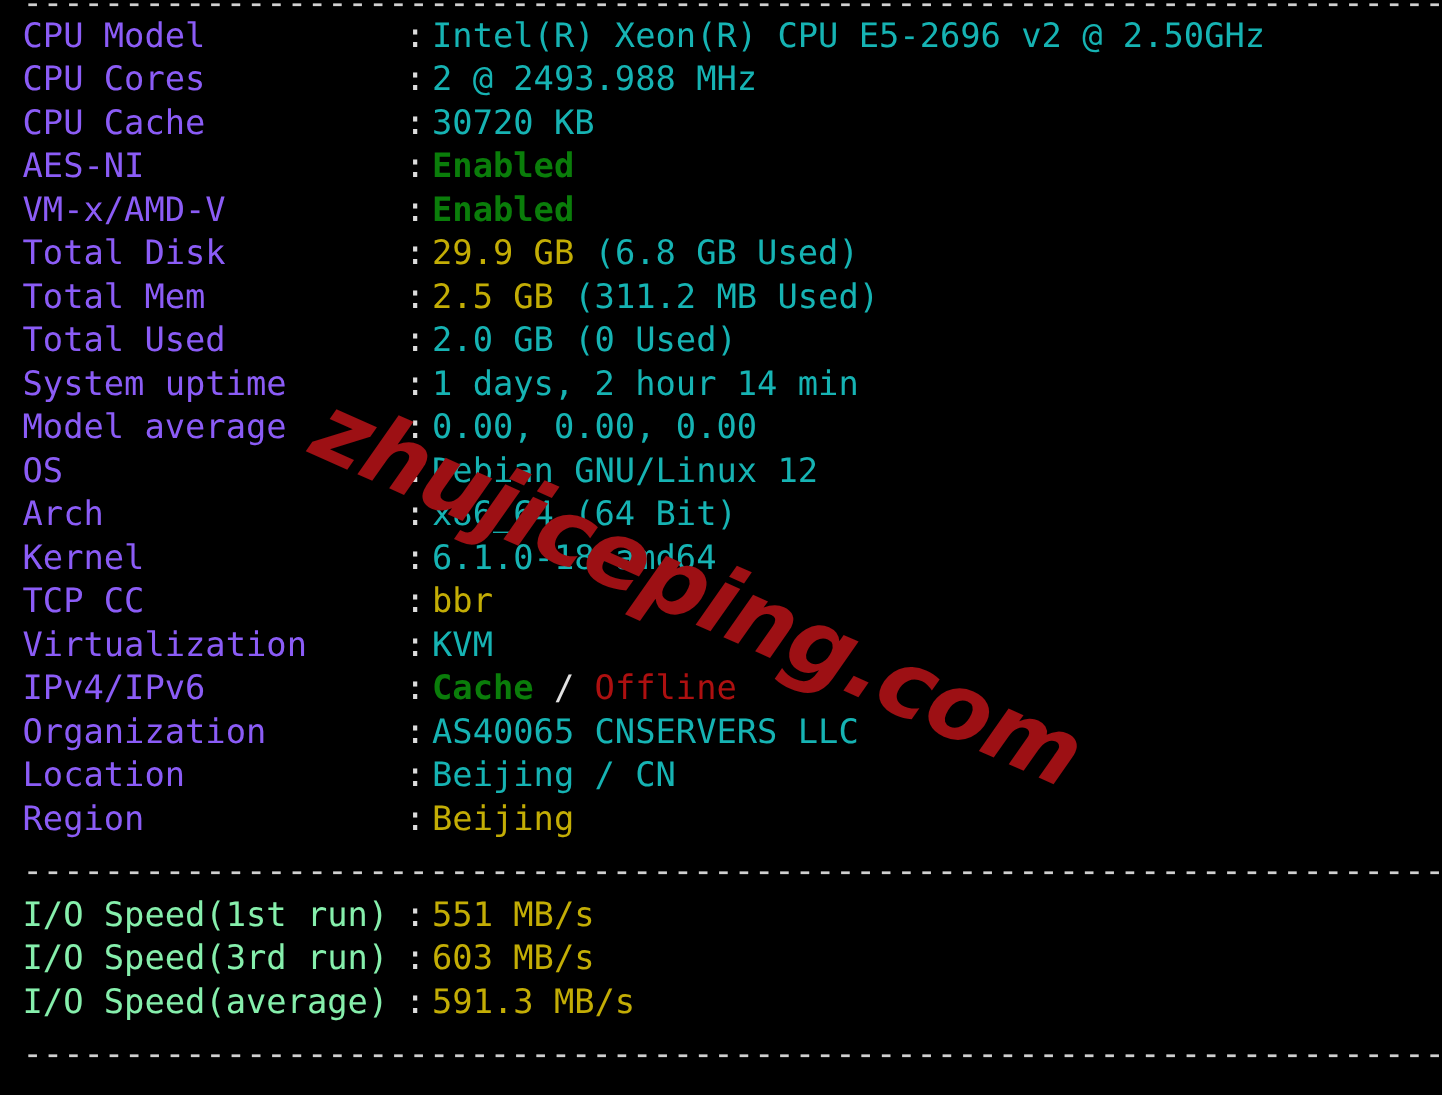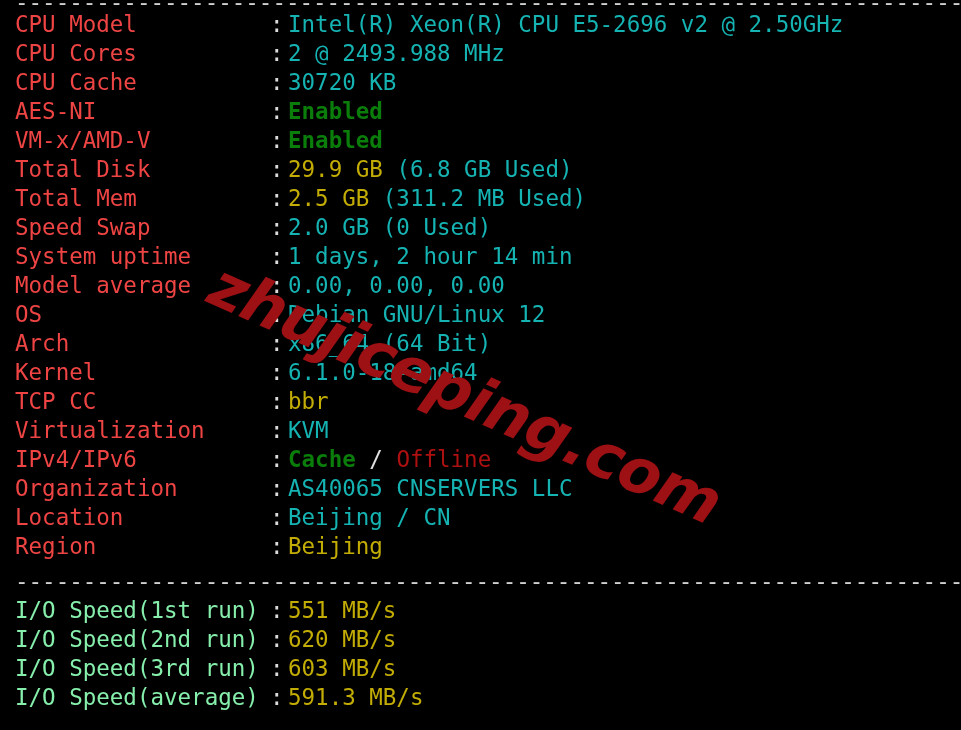--- a/index.html
+++ b/index.html
@@ -39,21 +39,21 @@
   .info-row {
     position: relative;
     z-index: 2;
     height: 29px;
     line-height: 29px;
     font-size: 22.5px;
     white-space: pre;
     padding-left: 15px;
   }
   .lbl {
-    color: #ef4444;
+    color: #8b5cf6;
     display: inline-block;
     width: 255px;
   }
   .lbl-io {
     color: #86efac;
     display: inline-block;
     width: 255px;
   }
   .colon {
     color: #dcdcdc;
@@ -94,39 +94,38 @@
   <div class="rule" style="height:10px;line-height:4px;">----------------------------------------------------------------------</div>
 
   <div id="system-info-block">
       <div class="info-row"><span class="lbl">CPU Model</span><span class="colon">:</span><span><span class="c-cyan">Intel(R) Xeon(R) CPU E5-2696 v2 @ 2.50GHz</span></span></div>
       <div class="info-row"><span class="lbl">CPU Cores</span><span class="colon">:</span><span><span class="c-cyan">2 @ 2493.988 MHz</span></span></div>
       <div class="info-row"><span class="lbl">CPU Cache</span><span class="colon">:</span><span><span class="c-cyan">30720 KB</span></span></div>
       <div class="info-row"><span class="lbl">AES-NI</span><span class="colon">:</span><span><span class="c-green">Enabled</span></span></div>
       <div class="info-row"><span class="lbl">VM-x/AMD-V</span><span class="colon">:</span><span><span class="c-green">Enabled</span></span></div>
       <div class="info-row"><span class="lbl">Total Disk</span><span class="colon">:</span><span><span class="c-yellow">29.9 GB </span><span class="c-cyan">(6.8 GB Used)</span></span></div>
       <div class="info-row"><span class="lbl">Total Mem</span><span class="colon">:</span><span><span class="c-yellow">2.5 GB </span><span class="c-cyan">(311.2 MB Used)</span></span></div>
-      <div class="info-row"><span class="lbl">Speed Swap</span><span class="colon">:</span><span><span class="c-cyan">2.0 GB (0 Used)</span></span></div>
+      <div class="info-row"><span class="lbl">Total Used</span><span class="colon">:</span><span><span class="c-cyan">2.0 GB (0 Used)</span></span></div>
       <div class="info-row"><span class="lbl">System uptime</span><span class="colon">:</span><span><span class="c-cyan">1 days, 2 hour 14 min</span></span></div>
       <div class="info-row"><span class="lbl">Model average</span><span class="colon">:</span><span><span class="c-cyan">0.00, 0.00, 0.00</span></span></div>
       <div class="info-row"><span class="lbl">OS</span><span class="colon">:</span><span><span class="c-cyan">Debian GNU/Linux 12</span></span></div>
       <div class="info-row"><span class="lbl">Arch</span><span class="colon">:</span><span><span class="c-cyan">x86_64 (64 Bit)</span></span></div>
       <div class="info-row"><span class="lbl">Kernel</span><span class="colon">:</span><span><span class="c-cyan">6.1.0-18-amd64</span></span></div>
       <div class="info-row"><span class="lbl">TCP CC</span><span class="colon">:</span><span><span class="c-yellow">bbr</span></span></div>
       <div class="info-row"><span class="lbl">Virtualization</span><span class="colon">:</span><span><span class="c-cyan">KVM</span></span></div>
       <div class="info-row"><span class="lbl">IPv4/IPv6</span><span class="colon">:</span><span><span class="c-green">Cache</span><span class="c-white"> / </span><span class="c-red">Offline</span></span></div>
       <div class="info-row"><span class="lbl">Organization</span><span class="colon">:</span><span><span class="c-cyan">AS40065 CNSERVERS LLC</span></span></div>
       <div class="info-row"><span class="lbl">Location</span><span class="colon">:</span><span><span class="c-cyan">Beijing / CN</span></span></div>
       <div class="info-row"><span class="lbl">Region</span><span class="colon">:</span><span><span class="c-yellow">Beijing</span></span></div>
     </div>
 
   <div class="rule" style="margin-top:6px;">----------------------------------------------------------------------</div>
 
   <div id="io-speed-block">
       <div class="info-row"><span class="lbl-io">I/O Speed(1st run)</span><span class="colon">:</span><span class="c-yellow">551 MB/s</span></div>
-      <div class="info-row"><span class="lbl-io">I/O Speed(2nd run)</span><span class="colon">:</span><span class="c-yellow">620 MB/s</span></div>
       <div class="info-row"><span class="lbl-io">I/O Speed(3rd run)</span><span class="colon">:</span><span class="c-yellow">603 MB/s</span></div>
       <div class="info-row"><span class="lbl-io">I/O Speed(average)</span><span class="colon">:</span><span class="c-yellow">591.3 MB/s</span></div>
     </div>
 
   <div class="rule" style="margin-top:6px;">----------------------------------------------------------------------</div>
 
   <div id="watermark">zhujiceping.com</div>
 
 </div>
 

